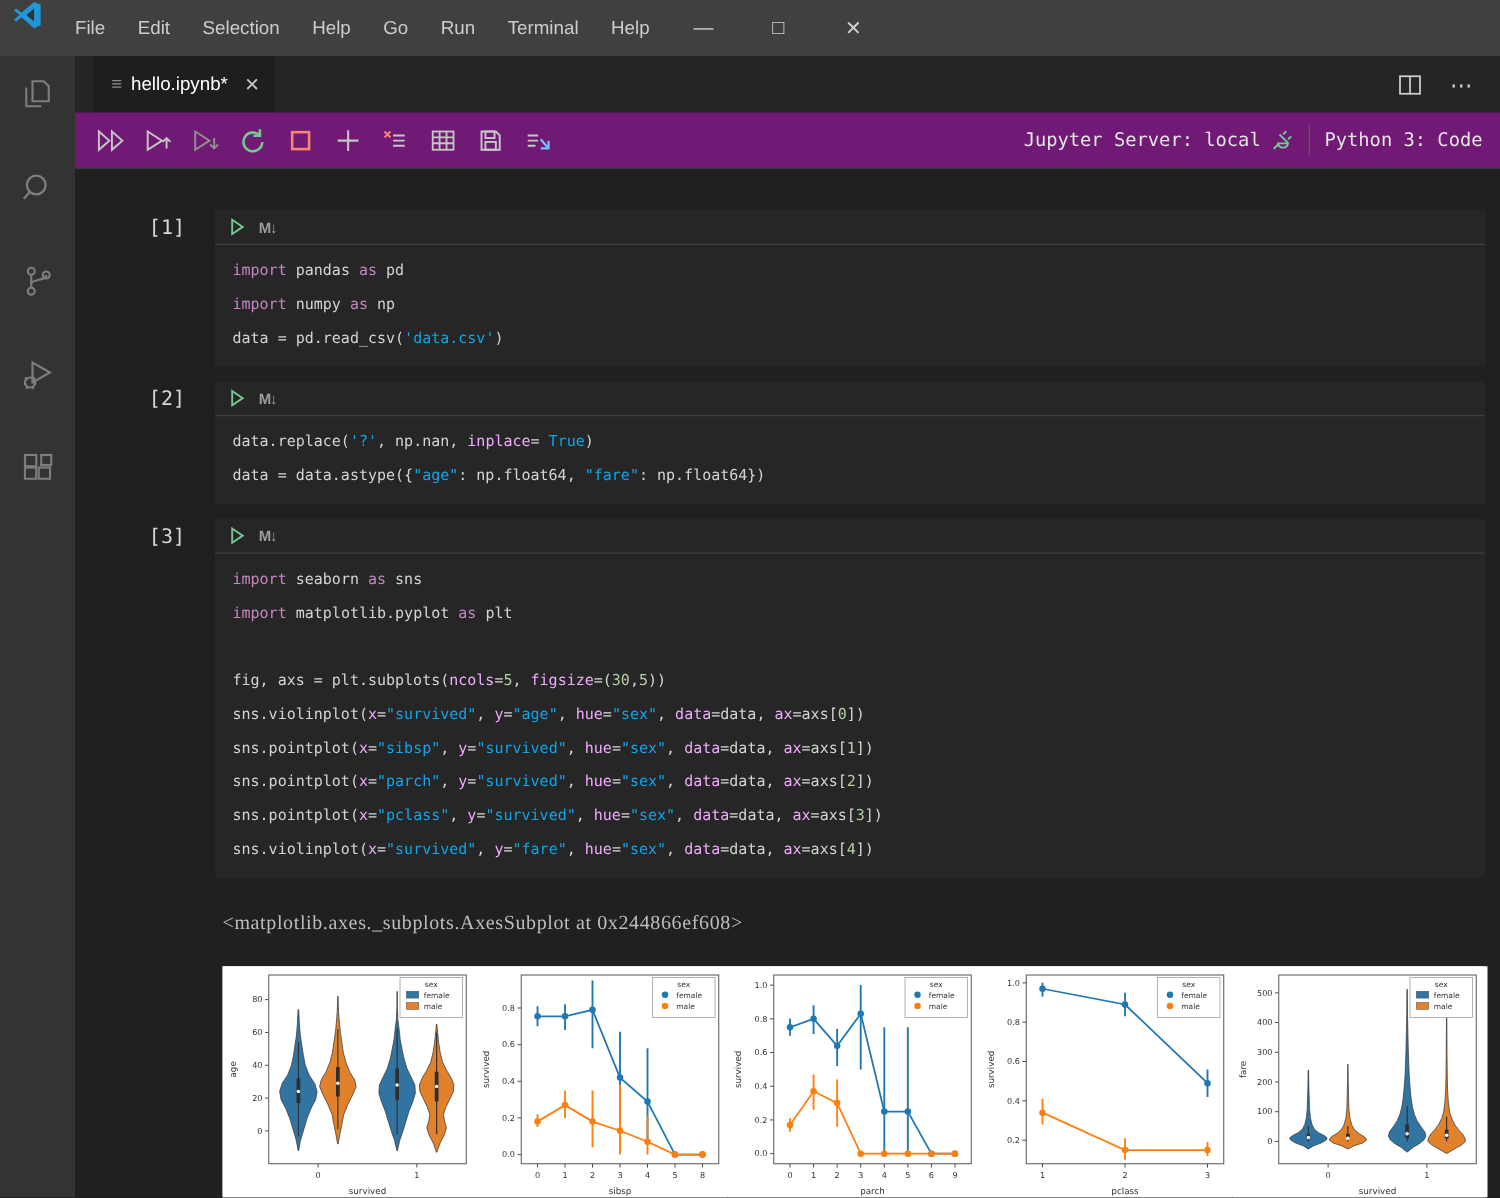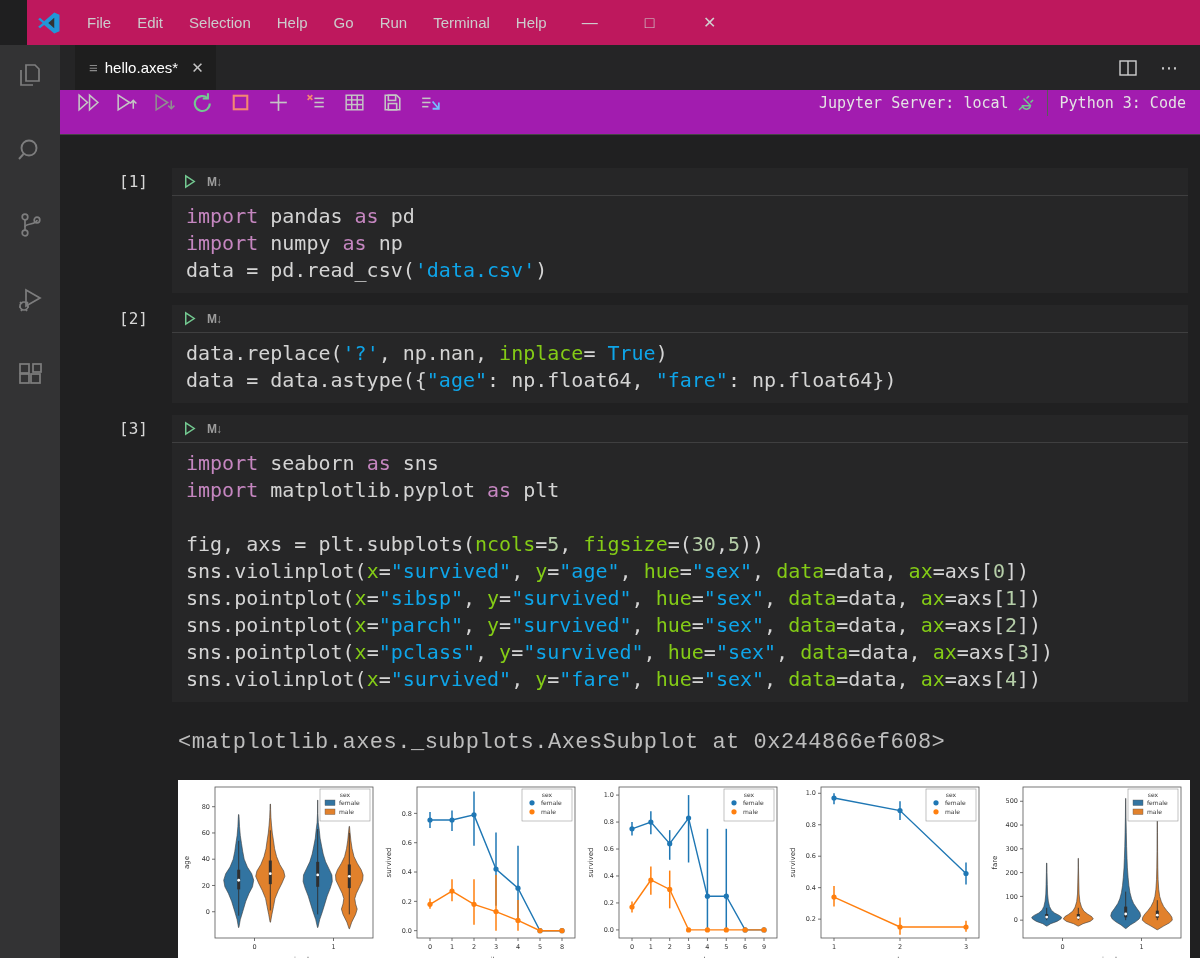--- a/index.html
+++ b/index.html
@@ -1,20 +1,20 @@
 <!DOCTYPE html>
 <html><head>
 <meta charset="utf-8">
 <style>
   * { box-sizing: border-box; margin: 0; padding: 0; }
   html,body { width:1200px; height:958px; overflow:hidden; background:#1f1f20;
               font-family:"Liberation Sans", sans-serif; }
 
   
-  .titlebar { height:45px; background:#be185d; display:flex; align-items:center; color:#cccccc;margin-left:27px; }
+  .titlebar { height:45px; background:#404040; display:flex; color:#cccccc; }
   .vslogo { width:24px; height:24px; margin:0 13px 0 10px; flex:0 0 auto; }
   .menus { display:flex; align-items:center; }
   .menu-item { padding:0 13px; font-size:15px; height:45px; line-height:45px; cursor:default; }
   .win-title-wrap { flex:1; text-align:center; font-size:15px; color:#c5c5c5;
                     white-space:nowrap; overflow:hidden; }
   .win-controls { display:flex; height:45px; }
   .win-btn { width:60px; height:45px; display:flex; align-items:center; justify-content:center;
              font-size:16px; color:#d0d0d0; }
 
   
@@ -28,46 +28,46 @@
   
   .tabbar { height:45px; background:#252526; display:flex; align-items:stretch; }
   .tab { background:#1e1e1e; display:flex; align-items:center; gap:7px; padding:0 12px 0 14px;
          margin-left:15px; color:#ffffff; font-size:15px; }
   .tab-file-icon { color:#8a8a8a; font-size:15px; }
   .tab-close { color:#c5c5c5; font-size:15px; padding-left:6px; }
   .tabbar-spacer { flex:1; }
   .tabbar-actions { display:flex; align-items:center; gap:22px; padding-right:20px; color:#cfcfcf; }
 
   
-  .nbtoolbar { height:45px; background:#a21caf; border-bottom:1px solid #454545;
-               display:flex; align-items:flex-start; padding:0 14px 0 16px; }
+  .nbtoolbar { height:45px; background:#701a75; border-bottom:1px solid #454545;
+               display:flex; align-items:center; padding:0 14px 0 16px; }
   .tb-icon { width:25px; height:25px; margin-right:13px; flex:0 0 auto; }
   .nbtoolbar-spacer { flex:1; }
   .tb-right { display:flex; align-items:center; font-family:"DejaVu Sans Mono", monospace;
               font-size:15px; color:#e4e4e4; }
   .tb-sep { width:1px; height:26px; background:#5a5a5a; margin:0 12px; }
   .plug-icon { width:18px; height:18px; margin-left:8px; }
 
   
   .notebook { flex:1; background:#202021; overflow:hidden; padding-top:33px; }
   .cell { display:flex; margin-bottom:12px; }
   .gutter { width:112px; flex:0 0 auto; text-align:right; padding:4px 24px 0 0;
             font-family:"DejaVu Sans Mono", monospace; font-size:16px; color:#d7d7d7; }
   .cell-body { flex:1; margin-right:12px; background:#262627; }
   .cell-header { height:28px; border-bottom:1px solid #3f3f40; display:flex; align-items:center;
                  gap:10px; padding-left:10px; }
   .cell-run { width:15px; height:15px; }
   .md-btn { color:#9d9d9d; font-size:12px; font-weight:bold; letter-spacing:-1px; }
   .cell-code { padding:7px 6px 9px 14px; font-family:"DejaVu Sans Mono", monospace;
-               font-size:20px; line-height:27px; white-space:pre; }
-  .tk-k{color:#C586C0}.tk-s{color:#0ea5e9}.tk-p{color:#84cc16}
+               font-size:12px; line-height:27px; white-space:pre; }
+  .tk-k{color:#C586C0}.tk-s{color:#0ea5e9}.tk-p{color:#f0abfc}
   .tk-t{color:#0ea5e9}.tk-n{color:#B5CEA8}.tk-d{color:#D4D4D4}
 
-  .text-output { margin:28px 0 0 118px; font-family:Liberation Mono, monospace;
-                 font-size:22px; color:#bdbdbd; letter-spacing:.5px; }
+  .text-output { margin:28px 0 0 118px; font-family:Liberation Serif, serif;
+                 font-size:16px; color:#bdbdbd; letter-spacing:.5px; }
 
   .plot-panel { margin:25px 0 0 118px; width:1012px; height:190px; background:#ffffff;
                 display:flex; }
   .plot-panel svg { display:block; }
 </style>
 </head>
 <body>
 
 <div class="titlebar">
   <svg class="vslogo" viewBox="0 0 32 32">
@@ -130,21 +130,21 @@
         <rect x="17" y="3" width="8" height="8"></rect>
       </g>
     </svg>
   </div>
 
   <div class="editor-col">
 
     <div class="tabbar">
       <div class="tab">
         <span class="tab-file-icon">≡</span>
-        <span>hello.axes*</span>
+        <span>hello.ipynb*</span>
         <span class="tab-close">✕</span>
       </div>
       <div class="tabbar-spacer"></div>
       <div class="tabbar-actions">
         <svg width="20" height="20" viewBox="0 0 20 20">
           <g fill="none" stroke="#cfcfcf" stroke-width="1.4">
             <rect x="2" y="3" width="16" height="14"></rect>
               <line x1="10" y1="3" x2="10" y2="17"></line>
           </g>
         </svg>

